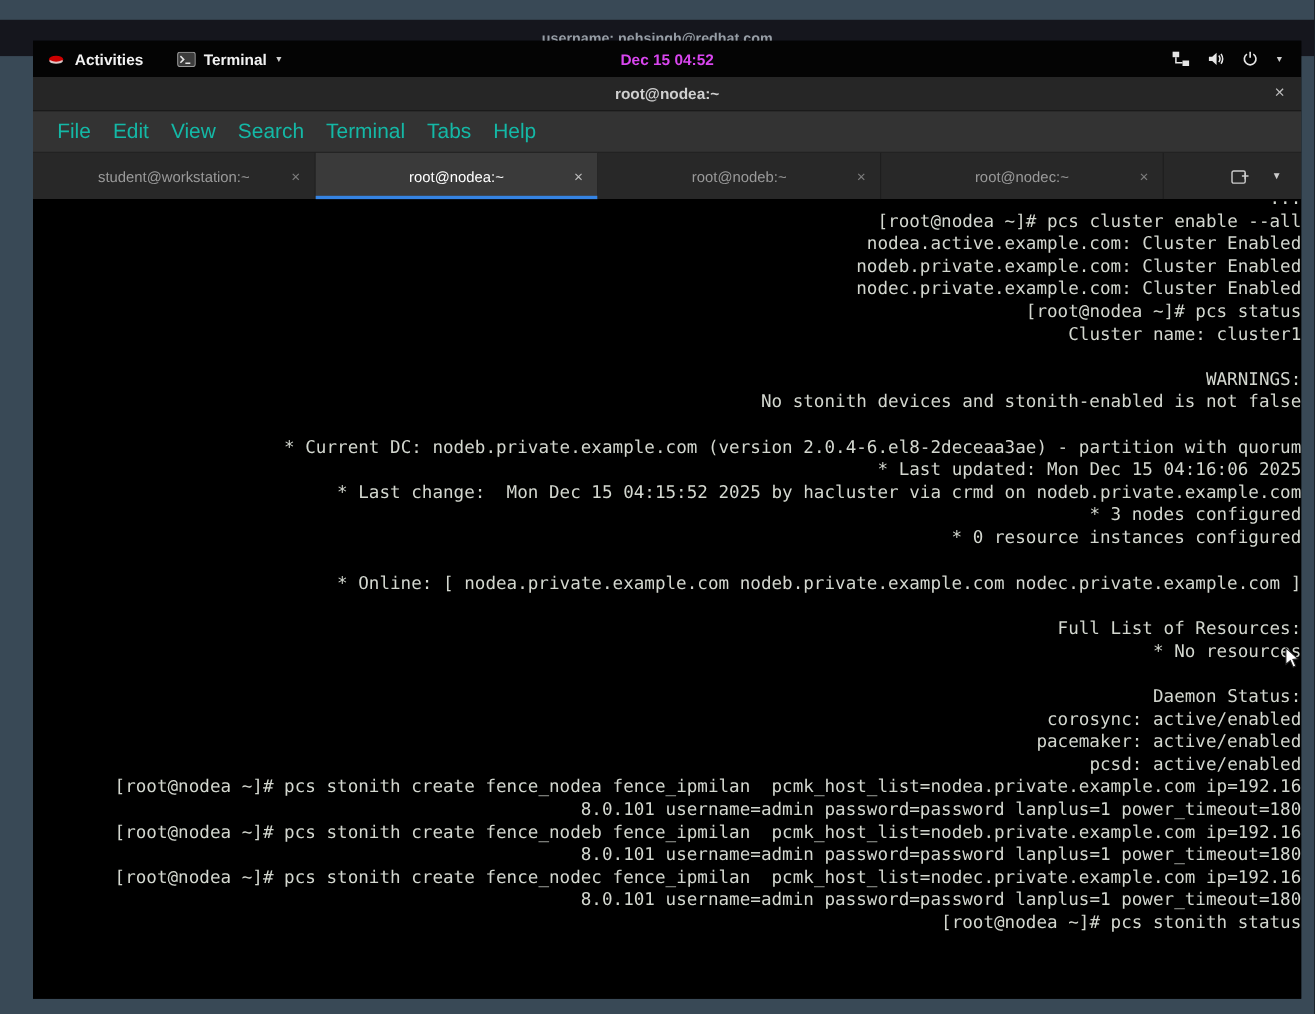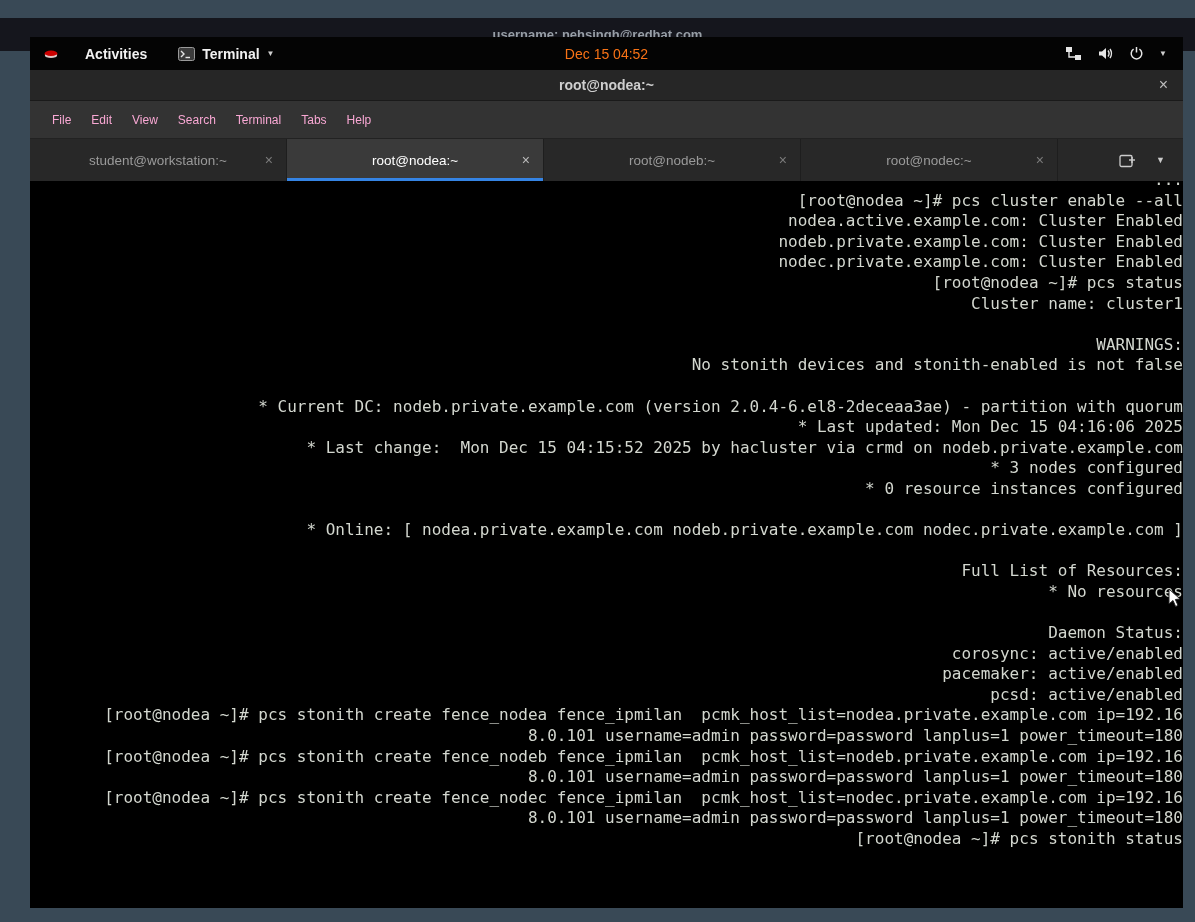--- a/index.html
+++ b/index.html
@@ -22,27 +22,27 @@
     position:absolute; left:30px; top:37px; right:12px; bottom:14px;
     display:flex; flex-direction:column; background:#000; overflow:hidden;
   }
 
   
   .topbar {
     height:33px; flex:0 0 33px; background:#040404; color:#ededed;
     display:flex; align-items:center; font-size:14px; position:relative;
   }
   .topbar-left { display:flex; align-items:center; gap:9px; padding-left:13px; }
-  .activities-label { font-weight:bold; color:#f2f2f2;margin-left:17px; }
+  .activities-label { font-weight:bold; color:#f2f2f2; }
   .appmenu { display:flex; align-items:center; gap:7px; margin-left:22px; }
   .appmenu-label { font-weight:bold; color:#f2f2f2; }
   .caret { font-size:8px; color:#cfcfcf; line-height:1; }
   .clock {
     position:absolute; left:50%; transform:translateX(-50%);
-    font-weight:normal; color:#f97316;
+    font-weight:bold; color:#d946ef;
   }
   .topbar-right { margin-left:auto; display:flex; align-items:center; gap:15px; padding-right:16px; }
   .sysicon { display:flex; align-items:center; }
 
   
   .titlebar {
     height:31px; flex:0 0 31px; background:#262626; position:relative;
     display:flex; align-items:center; justify-content:center;
     border-bottom:1px solid #1a1a1a;
   }
@@ -50,21 +50,21 @@
   .titlebar .win-close {
     position:absolute; right:15px; top:0; height:100%; display:flex; align-items:center;
     color:#bdbdbd; font-size:16px; cursor:default;
   }
 
   
   .menubar {
     height:38px; flex:0 0 38px; background:#333333; display:flex; align-items:center;
     padding-left:12px; border-bottom:1px solid #222;
   }
-  .menu-item { color:#f9a8d4; font-size:12px; padding:0 10px; }
+  .menu-item { color:#14b8a6; font-size:19px; padding:0 10px; }
 
   
   .tabbar { height:42px; flex:0 0 42px; background:#282828; display:flex; align-items:stretch; }
   .tab {
     width:257px; flex:0 0 257px; position:relative;
     display:flex; align-items:center; justify-content:center;
     font-size:13.5px; color:#9a9a9a; border-right:1px solid #1e1e1e;
   }
   .tab .tab-close { position:absolute; right:13px; font-size:14px; color:#7c7c7c; }
   .tab.active { background:#3a3a3a; color:#ffffff; }

